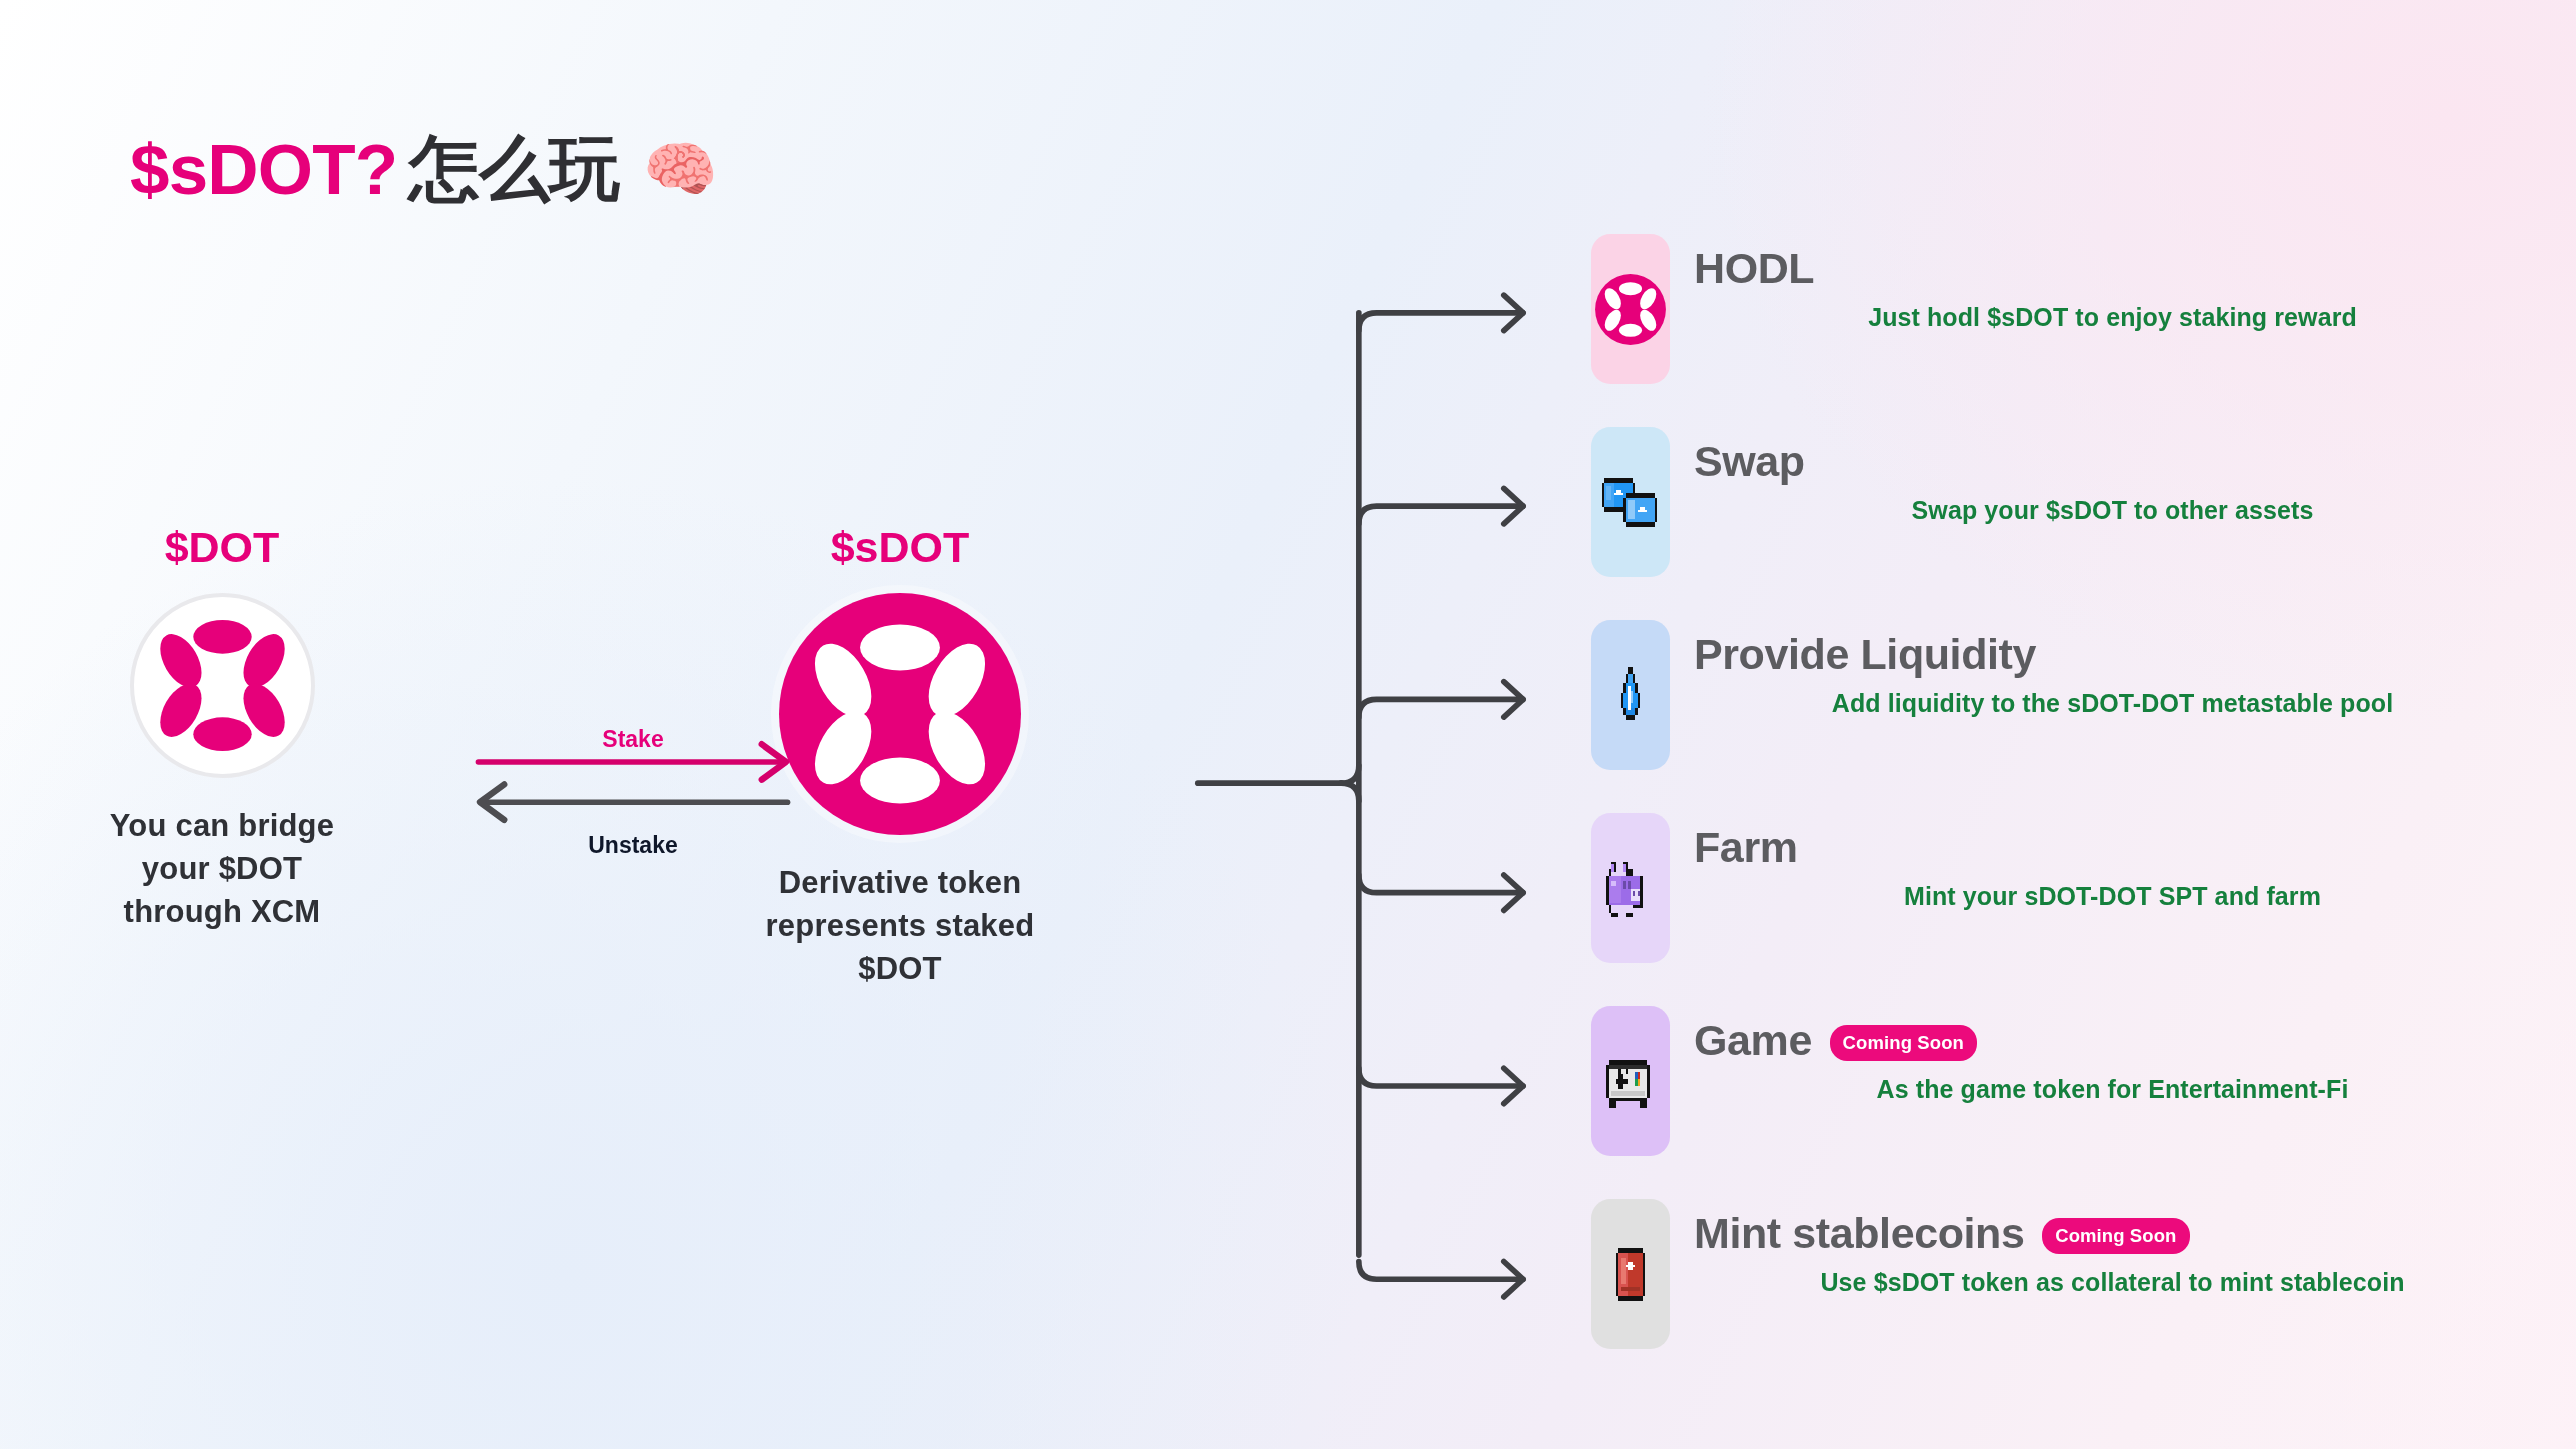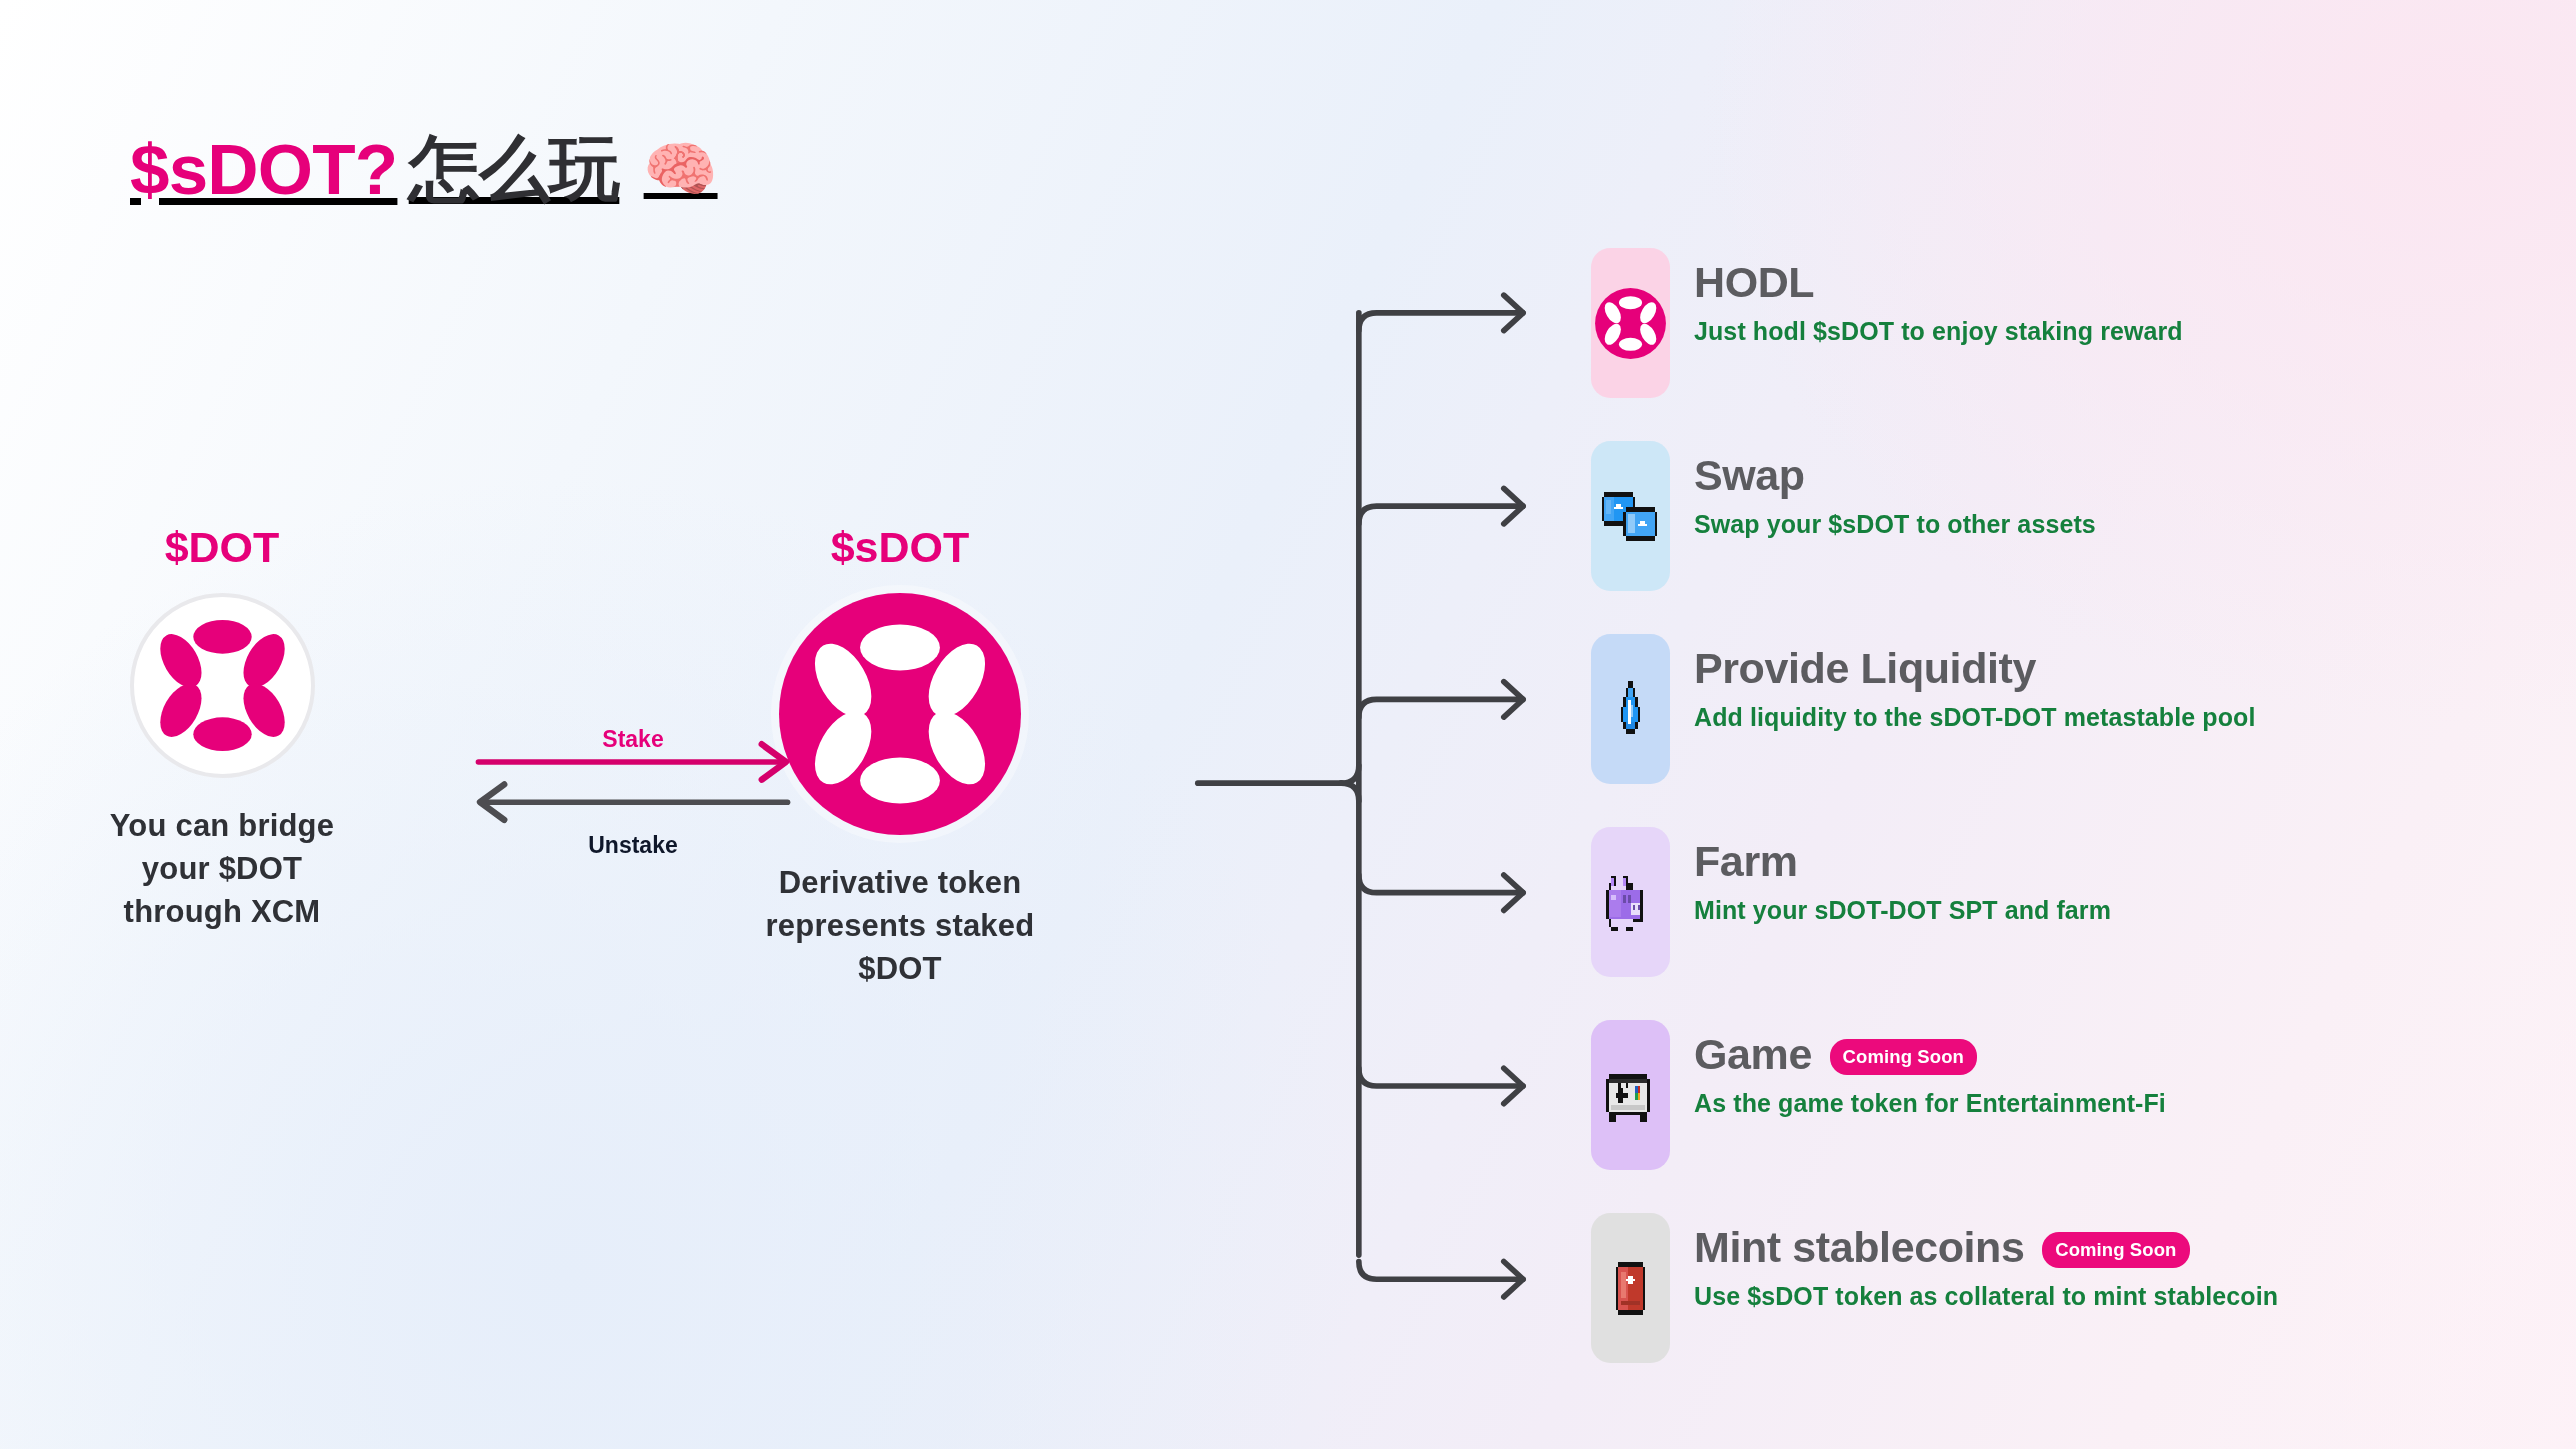--- a/index.html
+++ b/index.html
@@ -12,21 +12,21 @@
       radial-gradient(ellipse 1208px 1208px at 22% 88%, #e6eefa 0%, rgba(230,238,250,0) 66%),
       linear-gradient(115deg, #ffffff 0%, #f3f7fc 24%, #eaf0fa 46%, #f3edf7 68%, #faf0f6 86%, #fdf4f8 100%);
     position:relative;
   }
   #stage { position:absolute; inset:0; }
 
   
   #title {
     position:absolute; left:130px; top:122px;
     font-size:71px; font-weight:800; letter-spacing:-0.8px;
-    white-space:nowrap; display:flex; align-items:center; gap:11.3px;text-decoration:underline;
+    white-space:nowrap; display:flex; align-items:center; gap:11.3px;
   }
   #title .tk-pink { color:#e6007a; }
   #title .tk-dark { color:#2f2f33;text-align:right; }
   #title .tk-emoji { font-size:60px; line-height:1; margin-left:13px; }
 
   
   .node { position:absolute; text-align:center; }
   .node-label {
     color:#e6007a; font-size:43px; font-weight:800; letter-spacing:0px;
     margin-bottom:21px;
@@ -48,21 +48,21 @@
   
   #swap-arrows { position:absolute; left:472px; top:712px; width:322px; height:145px; }
   #swap-arrows .lbl { position:absolute; width:100%; text-align:center; font-size:23px; font-weight:700;margin-top:14px; }
   #lbl-stake   { top:0px;   color:#e6007a; }
   #lbl-unstake { top:106px; color:#0f172a; font-weight:600; }
 
   
   #tree { position:absolute; left:1159px; top:242px; width:419px; height:1063px; }
 
   
-  #items { position:absolute; left:1591px; top:248px; width:950px; }
+  #items { position:absolute; left:1591px; top:234px; width:950px;text-align:center; }
   .item { position:relative; height:193px; }
   .tile {
     position:absolute; left:0; top:0; width:79px; height:150px;
     border-radius:19.3px; display:flex; align-items:center; justify-content:center;
   }
   .tile .glyph { width:77px; height:77px; display:block; }
   .item-body { position:absolute; left:103px; top:11.3px; width:837px; }
   .item-title-row { display:flex; align-items:center; gap:17.7px; }
   .item-title {
     font-size:43px; font-weight:700; color:#5c5c60; letter-spacing:-0.4px;

